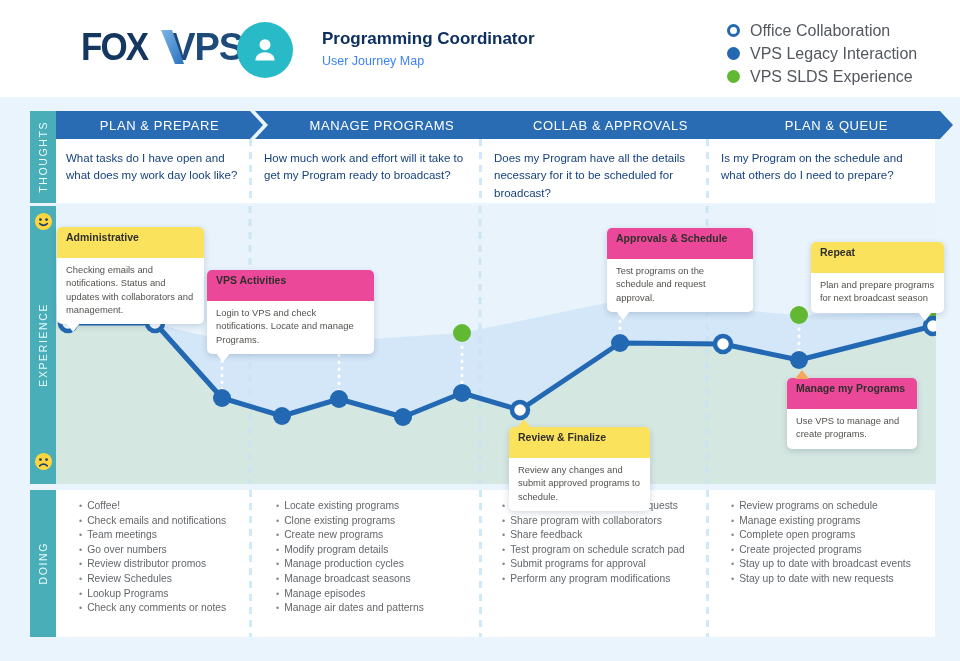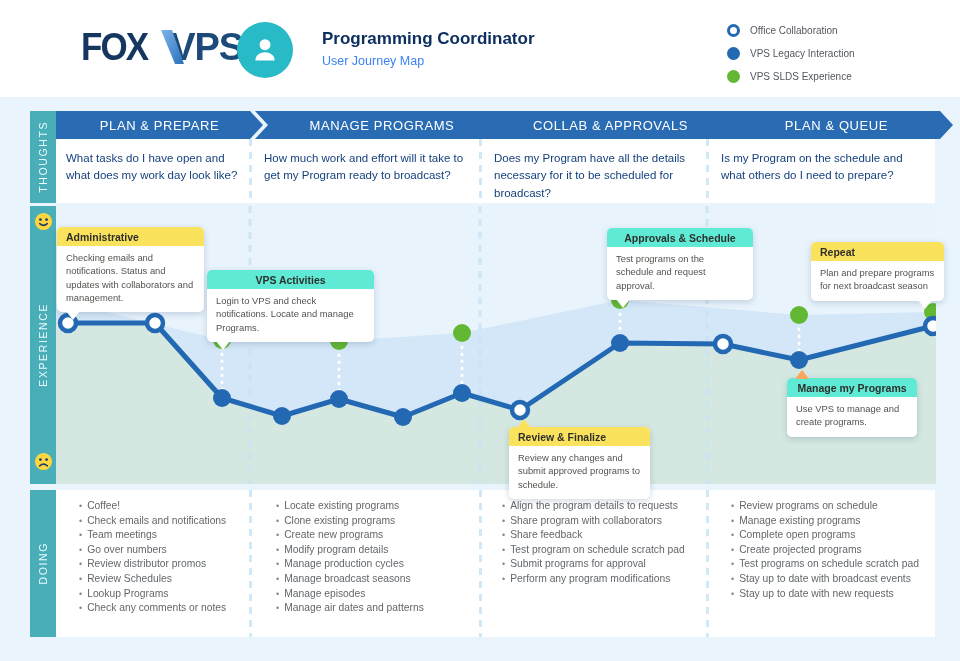--- a/index.html
+++ b/index.html
@@ -19,21 +19,21 @@
     background:#29bac8;display:flex;align-items:center;justify-content:center;}
   .titleblock{position:absolute;left:322px;top:29px;}
   .titleblock .ttl{font-size:17px;font-weight:bold;color:#0c2f60;}
   .titleblock .sub{font-size:12.5px;color:#3b82f6;margin-top:5px;}
   .legend{position:absolute;left:727px;top:19px;}
   .legend .lrow{display:flex;align-items:center;height:23px;}
   .legend .mark{width:13px;height:13px;border-radius:50%;margin-right:10px;box-sizing:border-box;flex:0 0 13px;}
   .legend .mark.hollow{background:#fff;border:3px solid #2268b2;}
   .legend .mark.blue{background:#2268b2;}
   .legend .mark.green{background:#62b832;}
-  .legend .ltext{font-size:10px;color:#53585e;}
+  .legend .ltext{font-size:16px;color:#53585e;}
   
   .rail{position:absolute;left:30px;width:26px;background:#4aaeb8;display:flex;align-items:center;justify-content:center;}
   .rail.thoughts{top:111px;height:92px;}
   .rail.experience{top:206px;height:278px;}
   .rail.doing{top:490px;height:147px;}
   .vlabel{writing-mode:vertical-rl;transform:rotate(180deg);font-size:10.5px;letter-spacing:1.6px;color:#e9fbfd;font-weight:500;}
   .face{position:absolute;left:4px;}
   .face.happy{top:6px;}
   .face.sad{bottom:9px;}
   
@@ -55,24 +55,24 @@
   .thought.t4{left:721px;width:208px;}
   
   .vsep{position:absolute;width:3px;background:repeating-linear-gradient(180deg,#cfe9f8 0 7px,transparent 7px 13px);z-index:1;}
   .vsep.s1{left:249px;} .vsep.s2{left:479px;} .vsep.s3{left:706px;}
   .vsep.th{top:139px;height:64px;} .vsep.dg{top:490px;height:147px;}
   
   #exp-svg{position:absolute;left:56px;top:206px;z-index:0;}
   
   .callout{position:absolute;background:#ffffff;border-radius:5px;z-index:5;
     box-shadow:0 2px 6px rgba(30,60,100,.20);}
-  .callout .cttl{padding:4px 9px 3px;font-size:10.5px;font-weight:bold;color:#2f2f2d;border-radius:5px 5px 0 0;}
+  .callout .cttl{padding:4px 9px 15px;font-size:10.5px;font-weight:bold;color:#2f2f2d;border-radius:5px 5px 0 0;}
   .callout .cbody{padding:5px 9px 8px;font-size:9.4px;color:#54524e;line-height:1.42;}
   .accent-yellow .cttl{background:#fbe25c;}
-  .accent-orange .cttl{background:#5eead4;text-align:center;}
+  .accent-orange .cttl{background:#ec4899;}
   .callout::after{content:"";position:absolute;border-left:7px solid transparent;border-right:7px solid transparent;}
   .tail-bl::after{left:9px;bottom:-8px;border-top:9px solid #ffffff;}
   .tail-br::after{right:12px;bottom:-8px;border-top:9px solid #ffffff;}
   .tail-tl-y::after{left:8px;top:-8px;border-bottom:9px solid #fbe25c;}
   .tail-tl-o::after{left:8px;top:-8px;border-bottom:9px solid #f8a65b;}
   .co1{left:57px;top:227px;width:147px;}
   .co2{left:207px;top:270px;width:167px;}
   .co3{left:607px;top:228px;width:146px;}
   .co4{left:509px;top:427px;width:141px;}
   .co5{left:787px;top:378px;width:130px;}
@@ -263,19 +263,18 @@
   <li>Share feedback</li>
   <li>Test program on schedule scratch pad</li>
   <li>Submit programs for approval</li>
   <li>Perform any program modifications</li>
 </ul>
 <ul class="doing-list d4">
   <li>Review programs on schedule</li>
   <li>Manage existing programs</li>
   <li>Complete open programs</li>
   <li>Create projected programs</li>
-  <li>Test programs on schedule scratch pad</li>
   <li>Stay up to date with broadcast events</li>
   <li>Stay up to date with new requests</li>
 </ul>
 <div class="vsep s1 dg"></div>
 <div class="vsep s2 dg"></div>
 <div class="vsep s3 dg"></div>
 
 </body></html>

